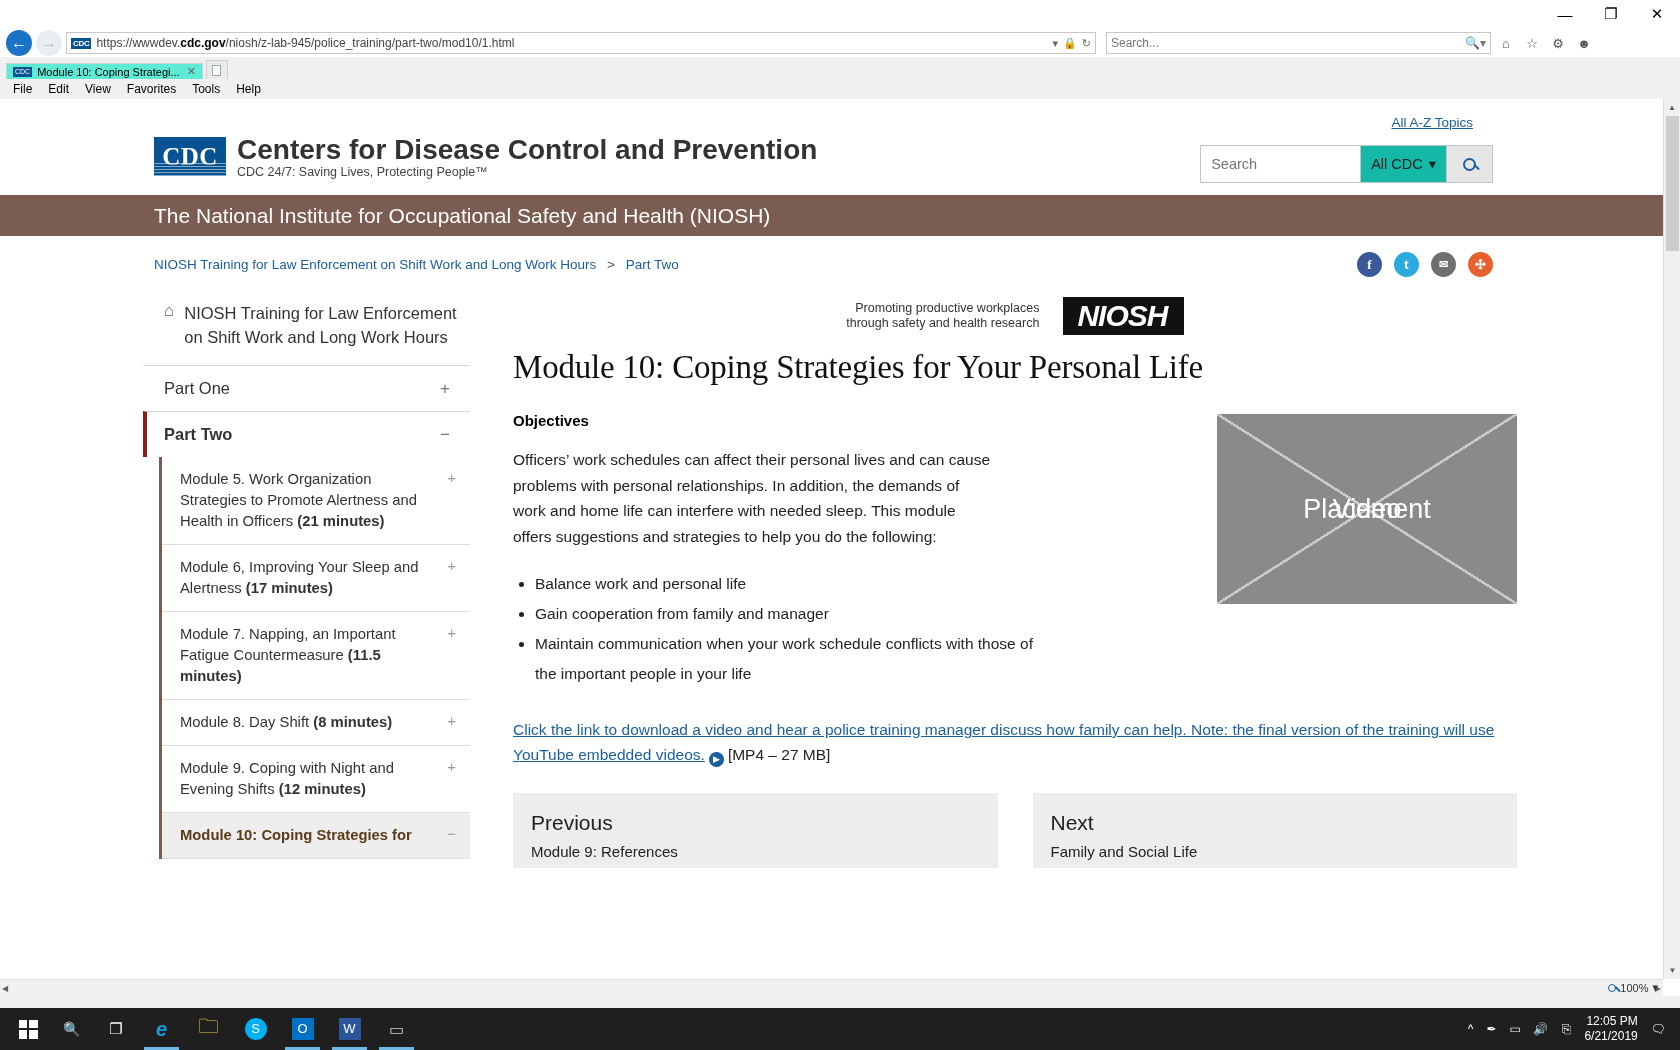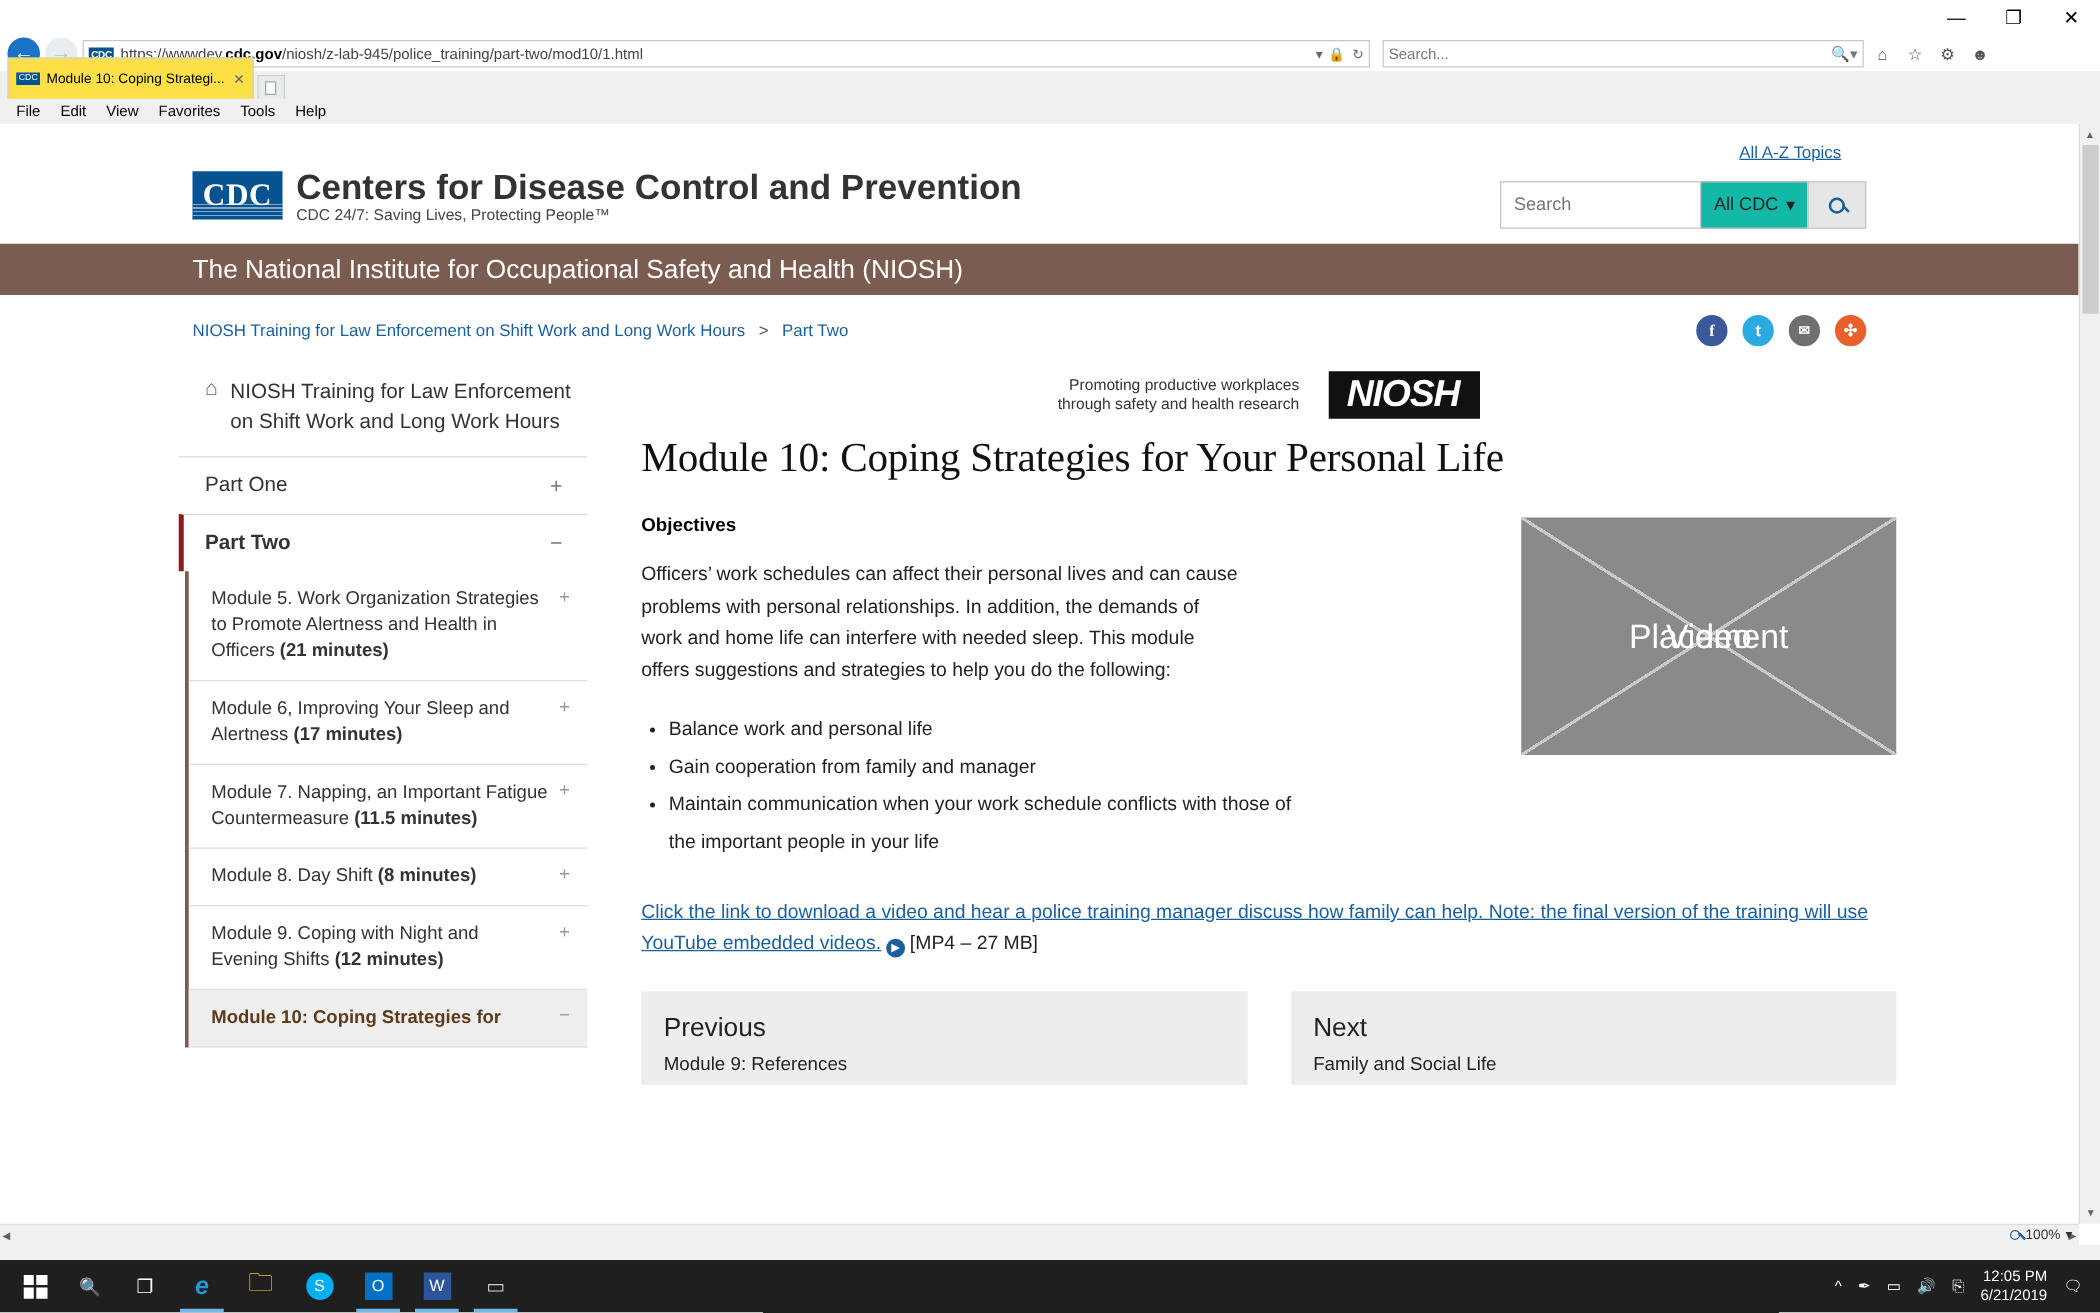--- a/index.html
+++ b/index.html
@@ -50,21 +50,21 @@
     flex:0 0 385px; height:22px; background:#fff; border:1px solid #c8c8c8;
     display:flex; align-items:center; padding:0 4px; font-size:12px; color:#777;
     margin-left:6px;
   }
   .search-box .sp { flex:1; }
   .tool-ic { width:22px; height:22px; display:flex; align-items:center; justify-content:center; font-size:13px; color:#555; }
 
   
   .tabstrip { height:22px; background:#f0f0f0; display:flex; align-items:flex-end; padding-left:6px; }
   .tab {
-    height:33px; background:#fde047; border:1px solid #cfcfcf; border-bottom:none;
+    height:16px; background:#5eead4; border:1px solid #cfcfcf; border-bottom:none;
     display:flex; align-items:center; gap:5px; padding:0 6px; font-size:11px; max-width:200px;
   }
   .tab .favicon { background:#075290; color:#fff; font-size:7px; padding:1px 2px; line-height:8px; }
   .tab .x { color:#666; font-size:11px; margin-left:2px; }
   .newtab { width:22px; height:19px; border:1px solid #cfcfcf; border-bottom:none; background:#eaeaea; margin-left:3px;
             display:flex; align-items:center; justify-content:center; }
   .newtab div { width:9px; height:11px; border:1px solid #9aa; background:#fff; }
 
   
   .menubar { height:20px; background:#f0f0f0; display:flex; align-items:center; gap:2px; padding-left:6px; font-size:12px; }
@@ -148,21 +148,21 @@
   .home-ic { color:#7b5c50; font-size:17px; line-height:20px; }
   .side-home-txt { font-size:16.5px; color:#333; line-height:24px; }
   .side-item {
     border-top:1px solid #d8d8d8; padding:13px 20px 13px 21px;
     display:flex; align-items:flex-end; justify-content:space-between; gap:8px;
   }
   .side-item .lab { font-size:16.5px; color:#333; }
   .side-item .pm { color:#777; font-size:17px; line-height:18px; }
   .side-item.active { border-left:4px solid #8a1c1c; padding-left:17px; }
   .side-item.active .lab { font-weight:bold; }
-  .sub-list { border-left:3px solid #7b5c50; margin-left:5px; }
+  .sub-list { border-left:3px solid #7b5c50; margin-left:16px; }
   .sub-item {
     border-bottom:1px solid #ddd; padding:12px 14px 12px 18px;
     display:flex; align-items:flex-start; justify-content:space-between; gap:8px;
   }
   .sub-item .lab { font-size:14.8px; color:#333; line-height:21px; }
   .sub-item .lab b { font-weight:bold; }
   .sub-item .pm { color:#999; font-size:15px; line-height:18px; }
   .sub-item.current { background:#eeeeee; }
   .sub-item.current .lab { font-weight:bold; color:#5a3c18; }
 

